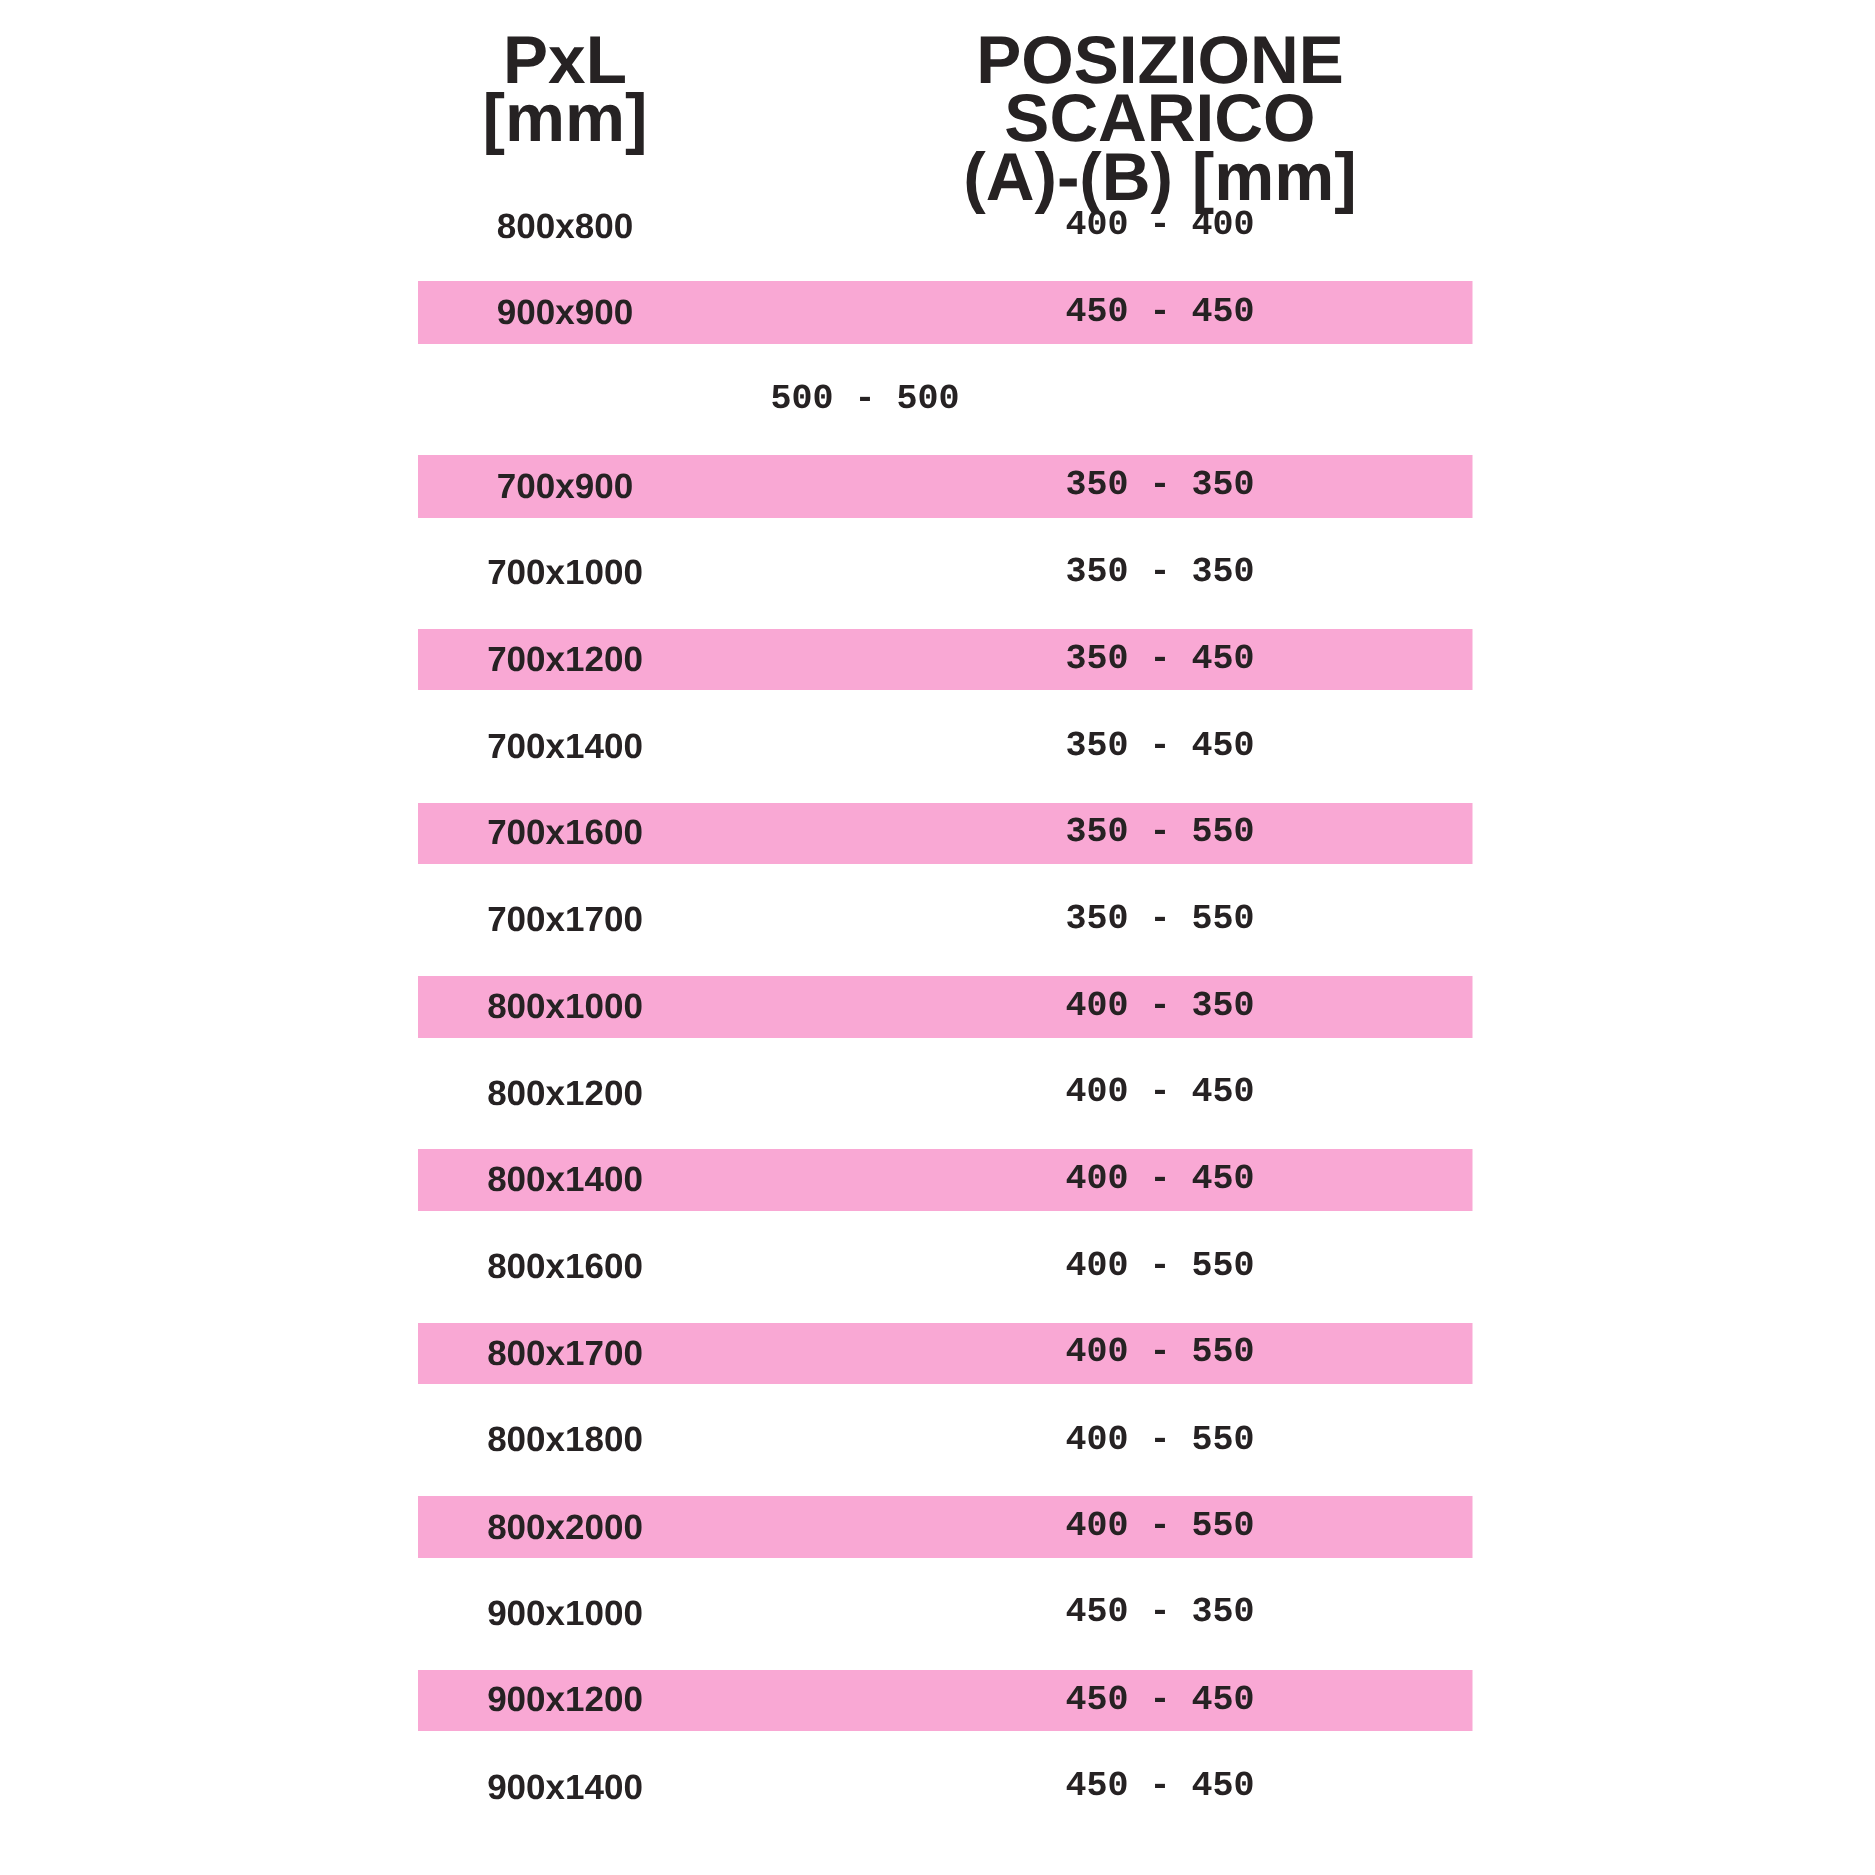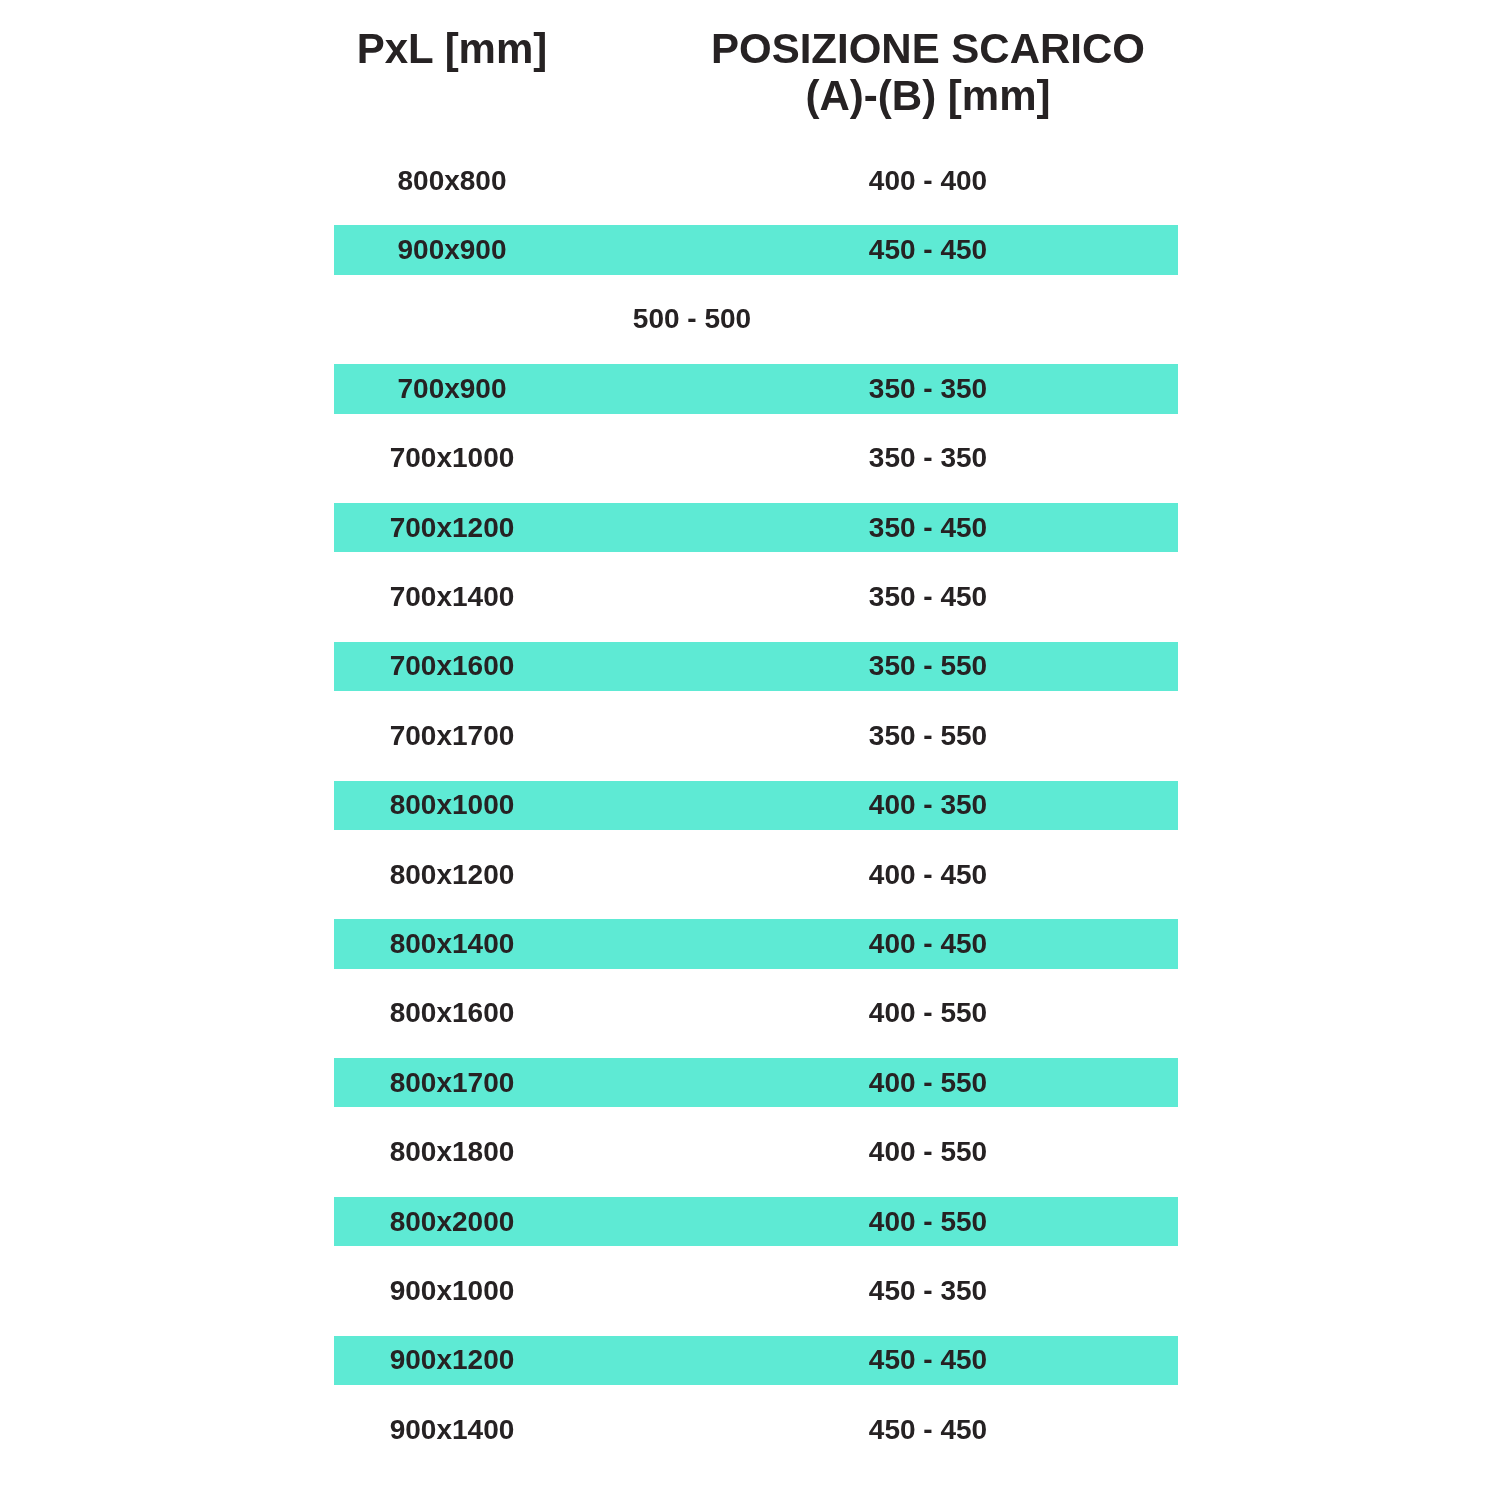--- a/index.html
+++ b/index.html
@@ -15,21 +15,21 @@
     color: #262223;
     overflow: hidden;
   }
   .spec-header {
     position: absolute;
     top: 25px;
     left: 334px;
     width: 844px;
     display: flex;
     align-items: flex-start;
-    font-size: 42px;
+    font-size: 54px;
     font-weight: 700;
     line-height: 47px;
   }
   .spec-header .h-col1 {
     width: 236px;
     text-align: center;
   }
   .spec-header .h-col2 {
     width: 460px;
     margin-left: 128px;
@@ -44,31 +44,32 @@
   .spec-row {
     box-sizing: border-box;
     height: 69.4px;
     padding: 10px 0;
     display: flex;
     align-items: center;
     font-size: 28px;
     font-weight: 700;
   }
   .spec-row.alt {
-    background-color: #5eead4;
+    background-color: #f9a8d4;
     background-clip: content-box;
   }
   .spec-row .c-size {
     width: 236px;
     text-align: center;
   }
   .spec-row .c-pos {
     width: 300px;
     margin-left: 208px;
     text-align: center;
+    font-family: Liberation Mono, monospace;
   }
 </style>
 </head>
 <body>
 
 <div class="spec-header">
   <div class="h-col1">PxL [mm]</div>
   <div class="h-col2">
     <div>POSIZIONE SCARICO</div>
     <div>(A)-(B) [mm]</div>

